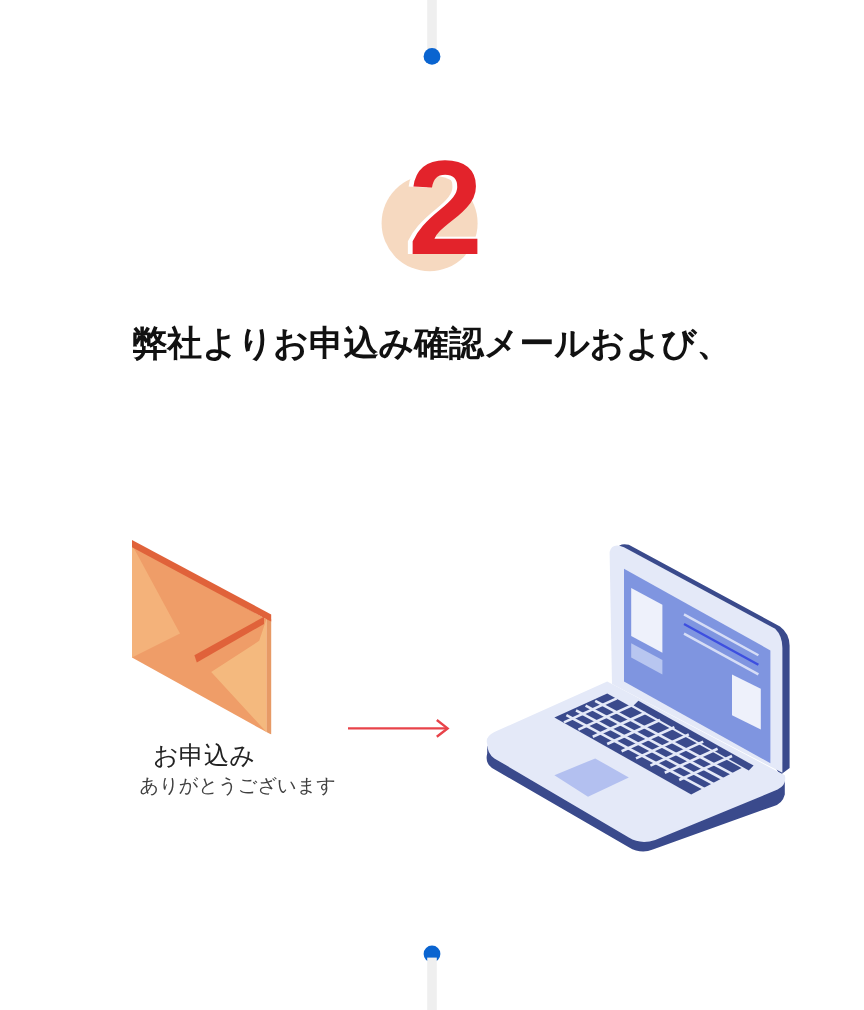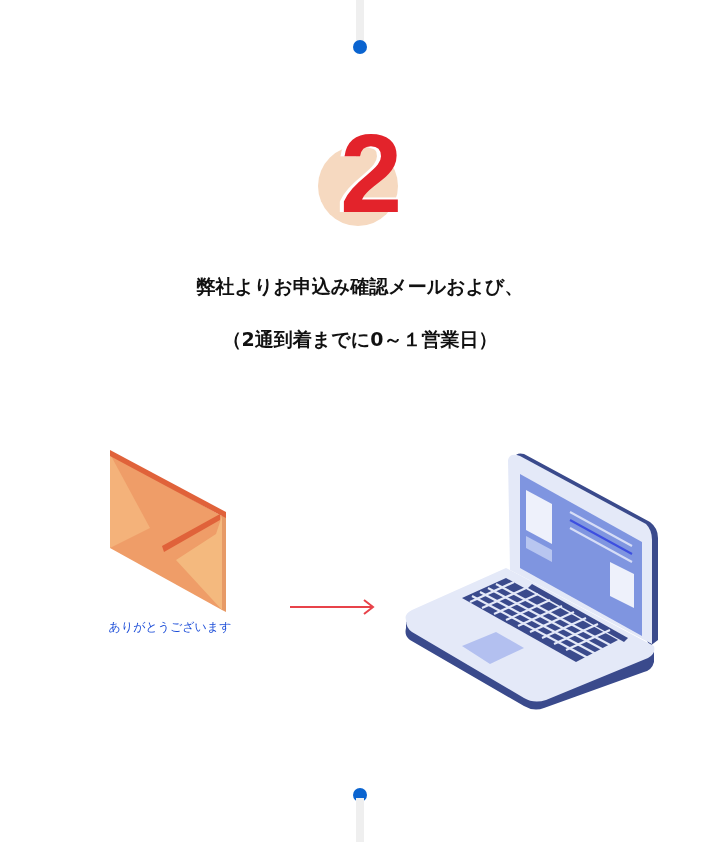--- a/index.html
+++ b/index.html
@@ -15,65 +15,65 @@
 
   .step-badge { position: absolute; left: 312px; top: 124px; width: 100px; height: 105px; }
   .step-circle { position: absolute; left: 6px; top: 22px; width: 80px; height: 80px; border-radius: 50%; background: #f6d9c0; }
   .step-number {
     position: absolute; left: 28px; top: -6px;
     font-family: "Liberation Sans", sans-serif; font-weight: bold;
     font-size: 112px; line-height: 112px; color: #e3232b;
     text-shadow: -4px 0 0 #fff, 0 -2px 0 #fff;
   }
 
-  .headline { position: absolute; left: 0; top: 260px; width: 720px; text-align: center; font-weight: bold; font-size: 19px; line-height: 53px; color: #111; }
+  .headline { position: absolute; left: 0; top: 260px; width: 720px; text-align: center; font-weight: bold; font-size: 29px; line-height: 53px; color: #111; }
   .headline div { white-space: nowrap; }
 
   .envelope { position: absolute; left: 108px; top: 450px; width: 122px; height: 162px; }
   .envelope-caption { position: absolute; left: 60px; top: 616px; width: 220px; text-align: center; }
   .caption-title { font-size: 21px; line-height: 28px; color: #222; }
-  .caption-sub { font-size: 12px; line-height: 22px; color: #1d4ed8; }
+  .caption-sub { font-size: 16px; line-height: 22px; color: #404040; text-align: right; }
 
   .arrow { position: absolute; left: 288px; top: 598px; width: 90px; height: 20px; }
   .laptop { position: absolute; left: 402px; top: 450px; width: 260px; height: 262px; }
 </style>
 </head>
 <body>
 
 <div class="timeline-line top"></div>
 <div class="timeline-dot top"></div>
 
 <div class="step-badge">
   <div class="step-circle"></div>
   <div class="step-number">2</div>
 </div>
 
 <div class="headline">
   <div>弊社よりお申込み確認メールおよび、</div>
-  <div>（2通到着までに0～１営業日）</div>
 </div>
 
 <div class="envelope">
   <svg width="122" height="162" viewBox="0 0 122 162">
 
     <polygon points="114,66 118,66 118,162 114,160" fill="#e79a66"></polygon>
 
     <polygon points="2,4 114,66 114,160 2,98" fill="#ef9d68"></polygon>
 
     <polygon points="2,4 42,78 2,98" fill="#f4b27a"></polygon>
 
     <polygon points="114,66 114,160 68,110 108,84" fill="#f4b97e"></polygon>
 
     <polygon points="2,0 118,62 118,68 114,66 2,6" fill="#e0623a"></polygon>
 
     <polygon points="54,96 112,64 112,70 56,102" fill="#e0623a"></polygon>
   </svg>
 </div>
 
 <div class="envelope-caption">
+  <div class="caption-title">お申込み</div>
   <div class="caption-sub">ありがとうございます</div>
 </div>
 
 <div class="arrow">
   <svg width="90" height="20" viewBox="0 0 90 20">
     <line x1="2" y1="9" x2="84" y2="9" stroke="#e8434a" stroke-width="2"></line>
     <polyline points="76,2 85,9 76,16" fill="none" stroke="#e8434a" stroke-width="2"></polyline>
   </svg>
 </div>
 

